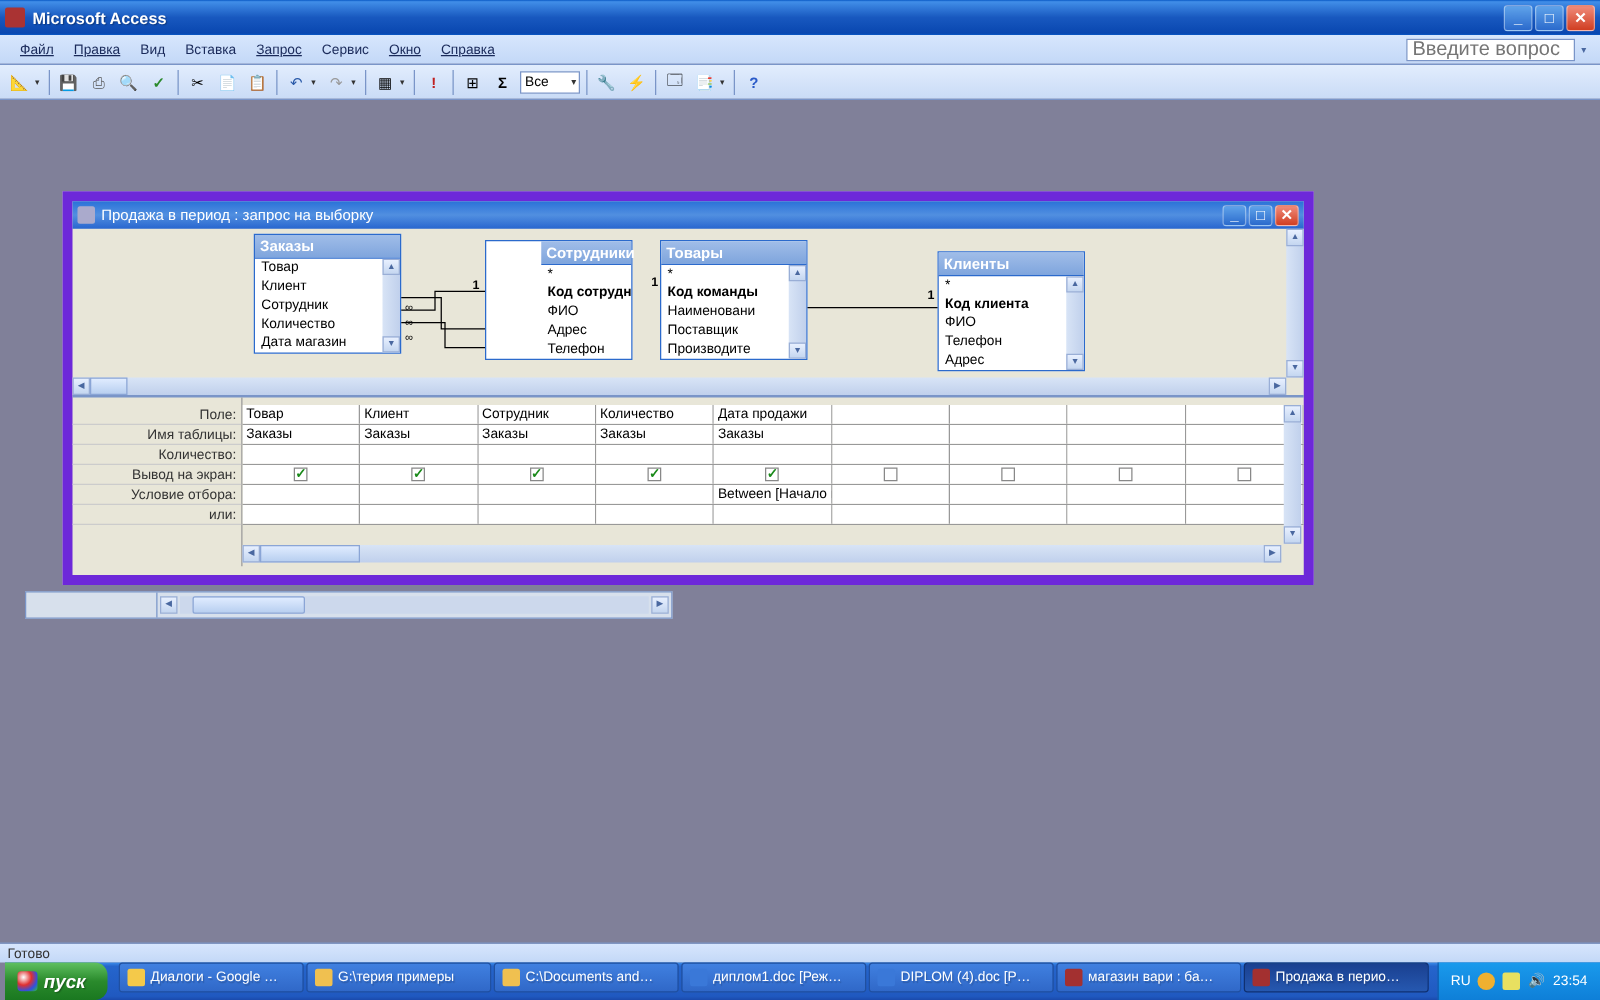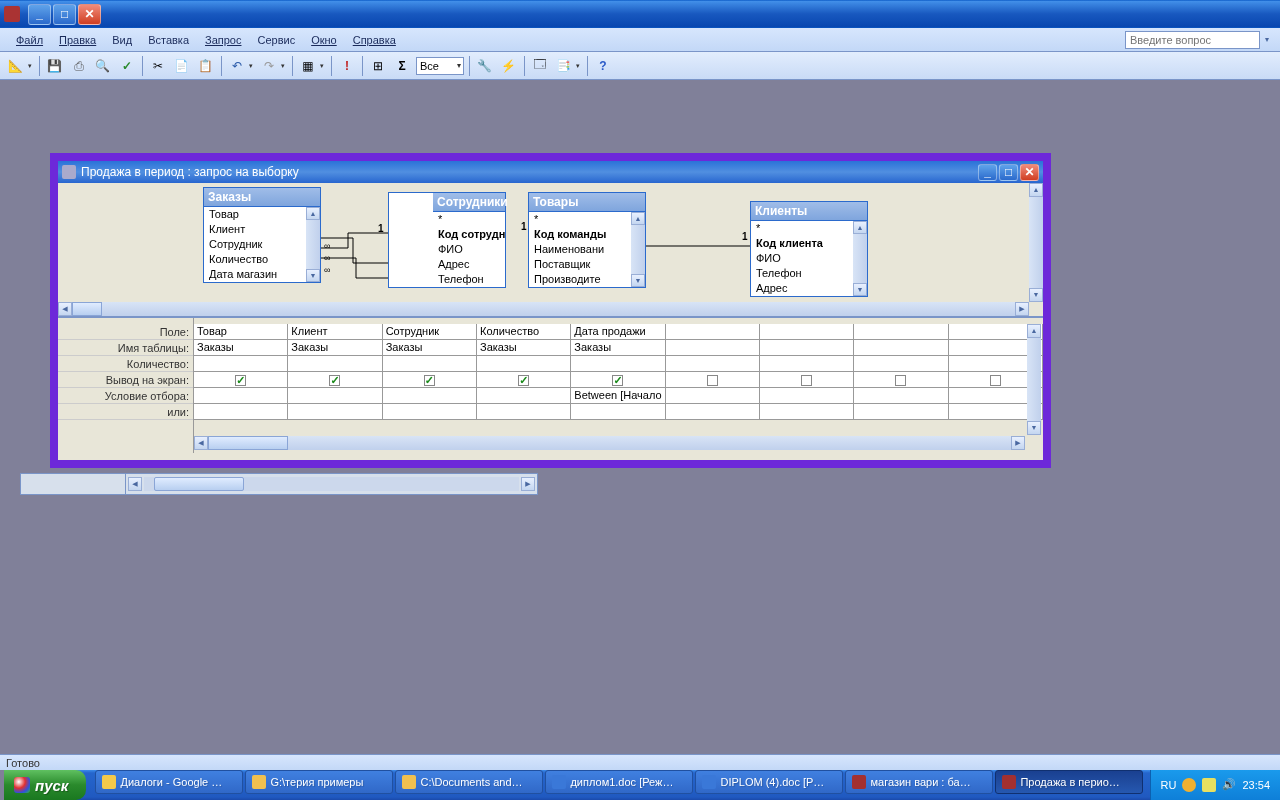--- a/index.html
+++ b/index.html
@@ -10,21 +10,21 @@
 .titlebar-icon { width: 16px; height: 16px; background: #a33; border-radius: 2px; margin-right: 6px; display: inline-flex; }
 .titlebar-title { flex: 1; font-size: 13px; font-weight: bold; text-shadow: 1px 1px 1px rgba(0,0,0,0.3); }
 .win-btn { width: 23px; height: 21px; margin-left: 2px; border-radius: 3px; display: inline-flex; align-items: center; justify-content: center; color: white; font-weight: bold; font-family: Arial; font-size: 12px; border: 1px solid rgba(255,255,255,0.4); }
 .win-btn.min, .win-btn.max { background: linear-gradient(to bottom, #5fa3ea, #2b6acc); }
 .win-btn.close { background: linear-gradient(to bottom, #f08b7a, #d03e22); }
 
 
 .menubar { background: linear-gradient(to bottom, #d7e6fd, #c3d8f7); height: 24px; display: flex; align-items: center; padding: 0 8px; color: #1a2a5a; border-bottom: 1px solid #7a95c8; }
 .menubar .menu-item { padding: 3px 8px; cursor: pointer; }
 .menubar .u { text-decoration: underline; }
-.ask-input { margin-left: auto; margin-right: 2px; height: 18px; border: 1px solid #7a95c8; font-size: 11px; padding: 0 4px; width: 135px; }
+.ask-input { margin-left: auto; margin-right: 2px; height: 18px; border: 1px solid #7a95c8; font-size: 16px; padding: 0 4px; width: 135px; }
 
 
 .toolbar { background: linear-gradient(to bottom, #e2edfd, #c9dbf6); height: 28px; display: flex; align-items: center; padding: 0 4px; border-bottom: 1px solid #7a95c8; }
 .tool-btn { width: 22px; height: 22px; margin: 0 1px; border-radius: 2px; display: inline-flex; align-items: center; justify-content: center; cursor: pointer; font-size: 12px; }
 .tool-drop { width: 8px; font-size: 7px; color: #333; }
 .tool-sep { width: 1px; height: 20px; background: #7a95c8; margin: 0 3px; }
 .tool-combo { width: 48px; height: 18px; border: 1px solid #7a95c8; background: white; font-size: 11px; padding-left: 3px; display: inline-flex; align-items: center; margin: 0 2px; }
 .tool-combo::after { content: '▾'; margin-left: auto; margin-right: 2px; color: #333; font-size: 8px; }
 
 
@@ -85,20 +85,21 @@
 .task-btn.active { background: linear-gradient(to bottom, #1a4090, #2658b0); border-color: #103070; }
 .task-icon { width: 14px; height: 14px; margin-right: 4px; flex-shrink: 0; border-radius: 2px; }
 .systray { margin-left: auto; height: 30px; background: linear-gradient(to bottom, #1a9aec, #0e7fd8); display: flex; align-items: center; padding: 0 10px; color: white; font-size: 11px; gap: 6px; border-left: 1px solid #0c60b0; }
 .tray-icon { width: 14px; height: 14px; }
 </style>
 </head>
 <body>
 
 <div class="titlebar">
   <span class="titlebar-icon"></span>
+  <span class="titlebar-title">Microsoft Access</span>
   <span class="win-btn min">_</span>
   <span class="win-btn max">□</span>
   <span class="win-btn close">✕</span>
 </div>
 
 <div class="menubar">
   <span class="menu-item"><span class="u">Файл</span></span>
   <span class="menu-item"><span class="u">Правка</span></span>
   <span class="menu-item"><span>Вид</span></span>
   <span class="menu-item"><span>Вставка</span></span>

